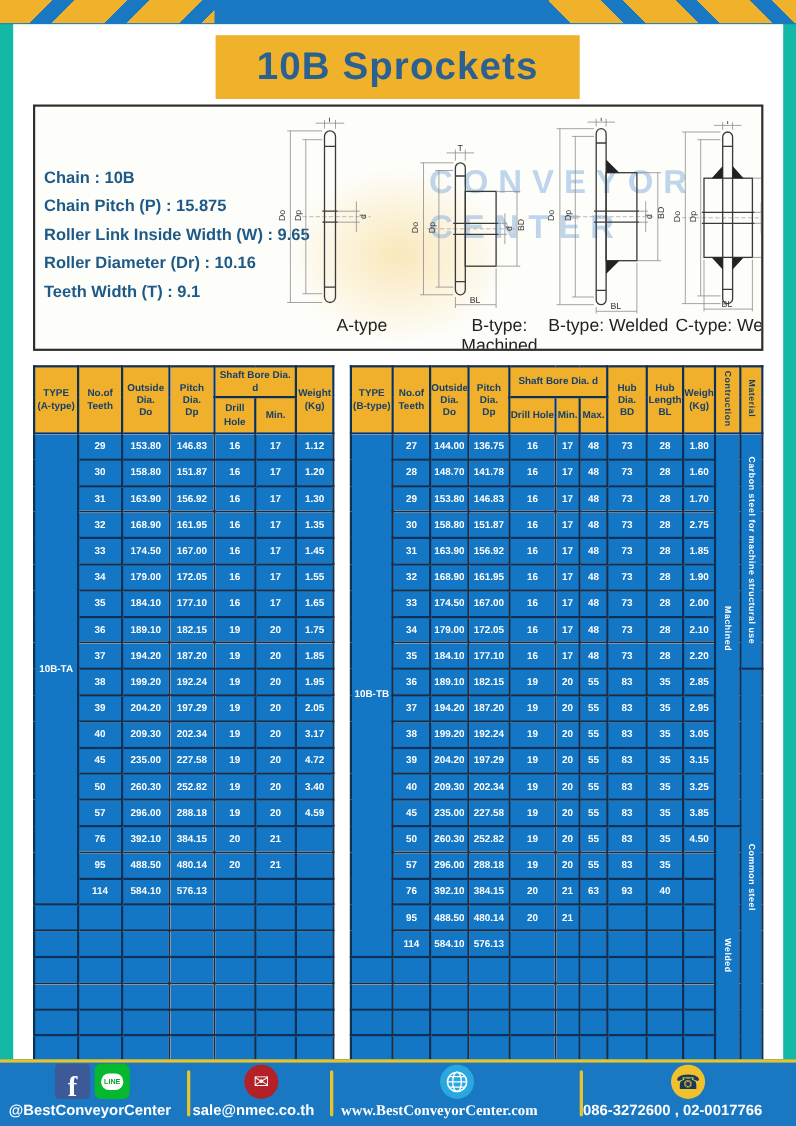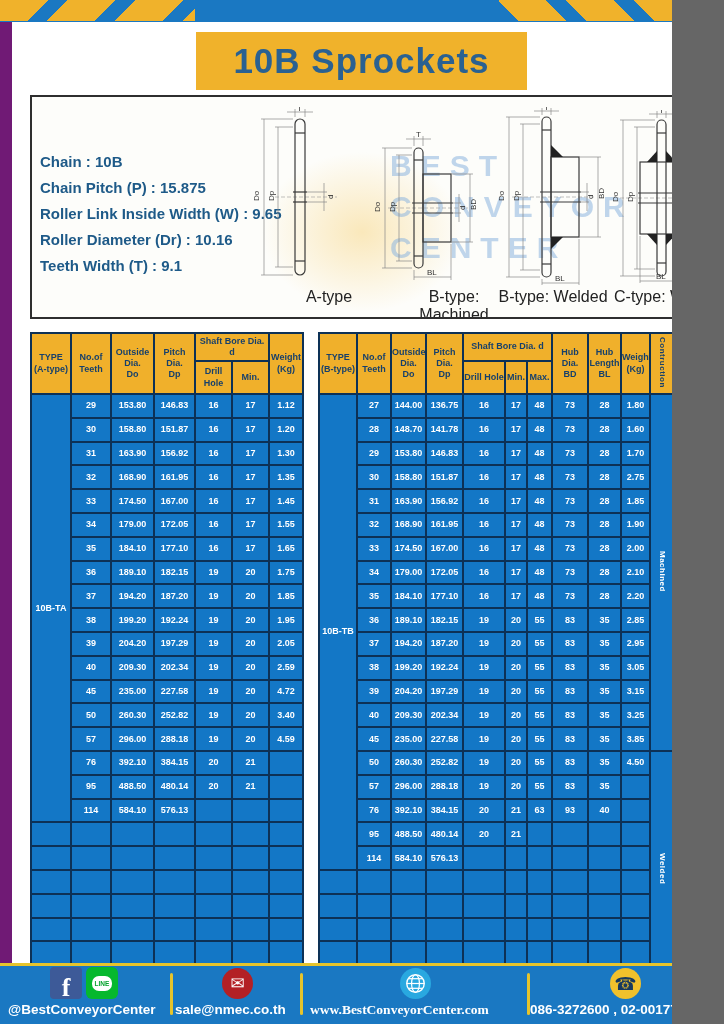--- a/index.html
+++ b/index.html
@@ -1,16 +1,16 @@
 <!DOCTYPE html>
 <html><head>
 <meta charset="utf-8">
 <style>
   html,body{margin:0;padding:0;background:#666;}
-  .page{position:relative;width:672px;height:1024px;background:#701a75;overflow:hidden;
+  .page{position:relative;width:724px;height:1024px;background:#14b8a6;overflow:hidden;
         font-family:"Liberation Sans",sans-serif;}
   
   .topbar{position:absolute;left:0;top:0;width:724px;height:22px;background:#1a78c2;}
   .stripes-left{position:absolute;left:0;top:0;width:195px;height:21px;
     background:repeating-linear-gradient(135deg,#f0b22b 0 34px,#1a78c2 34px 48px);}
   .stripes-right{position:absolute;right:0;top:0;width:225px;height:21px;
     background:repeating-linear-gradient(45deg,#1a78c2 0 14px,#f0b22b 14px 48px);}
   
   .content{position:absolute;left:12px;top:22px;width:700px;height:941px;background:#ffffff;}
   .banner{position:absolute;left:196px;top:32px;width:331px;height:58px;background:#f0b22b;
@@ -68,21 +68,20 @@
 
   <div class="content"></div>
 
   <div class="banner">
     <span class="title">10B Sprockets</span>
   </div>
 
   <div class="diagram">
     <div class="wm-blob"></div>
     <div class="watermark">
-      <div>BEST</div>
       <div>CONVEYOR</div>
       <div>CENTER</div>
     </div>
 
     <div class="specs">
       <div>Chain : 10B</div>
       <div>Chain Pitch (P) : 15.875</div>
       <div>Roller Link Inside Width (W) : 9.65</div>
       <div>Roller Diameter (Dr) : 10.16</div>
       <div>Teeth Width (T) : 9.1</div>
@@ -353,21 +352,21 @@
           <td>19</td>
           <td>20</td>
           <td>2.05</td>
         </tr>
         <tr>
           <td>40</td>
           <td>209.30</td>
           <td>202.34</td>
           <td>19</td>
           <td>20</td>
-          <td>2.59</td>
+          <td>3.17</td>
         </tr>
         <tr>
           <td>45</td>
           <td>235.00</td>
           <td>227.58</td>
           <td>19</td>
           <td>20</td>
           <td>4.72</td>
         </tr>
         <tr>

